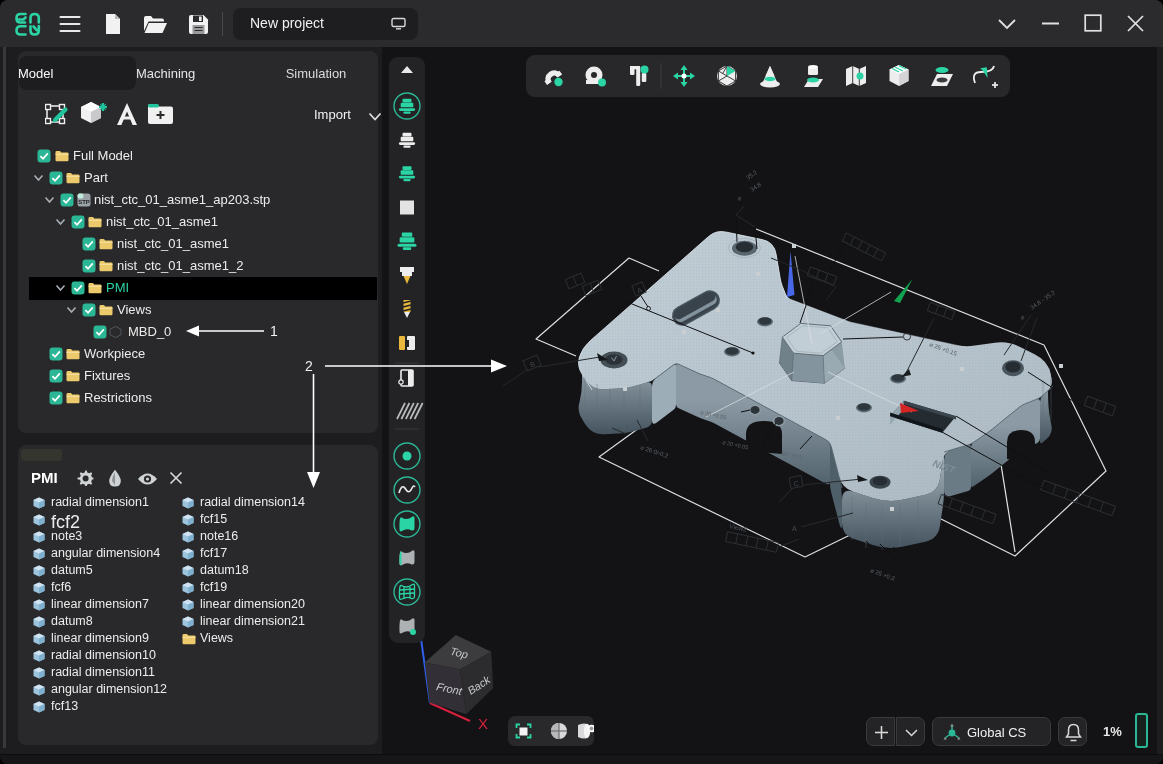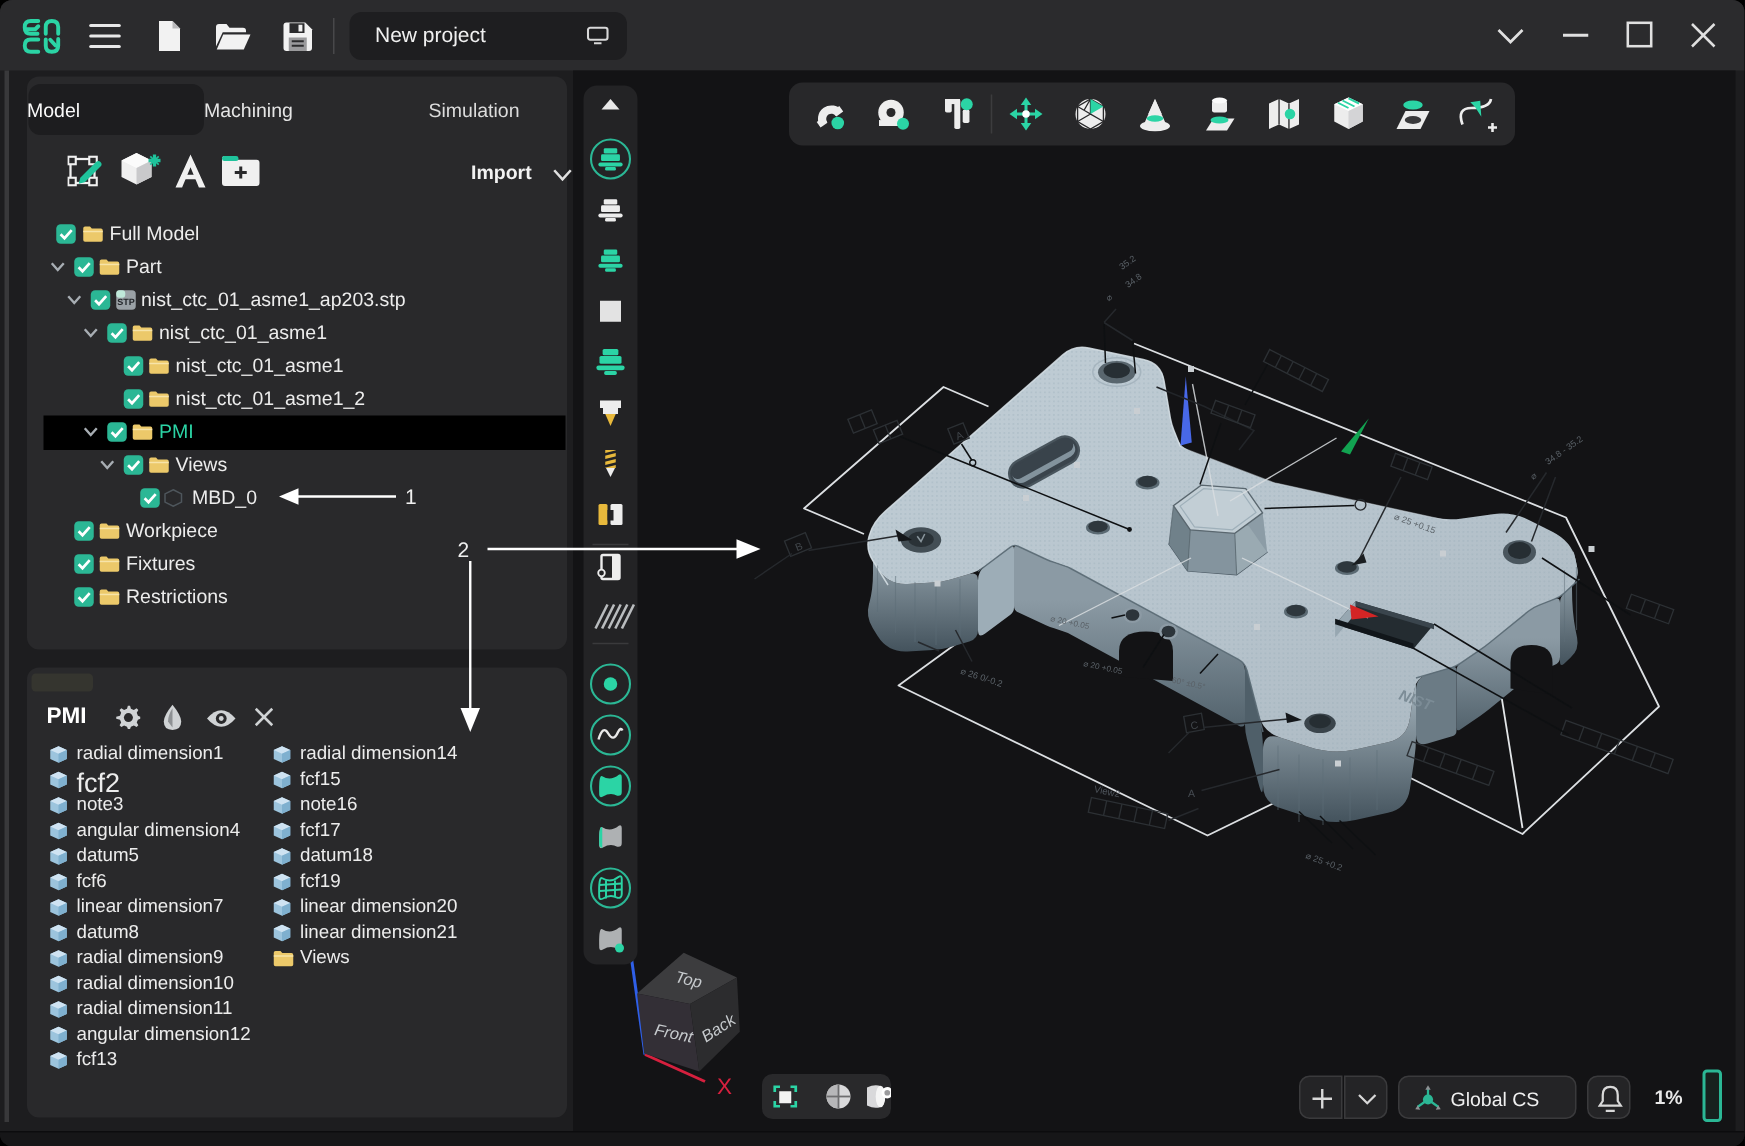--- a/index.html
+++ b/index.html
@@ -98,21 +98,21 @@
  <path d="M8.5 18.5 L17.5 18.5 L16.2 15.5 L9.8 15.5 Z" fill="#f0f0f0"></path>
 </svg>
 <svg class="ico" style="left:129px;top:51px" width="27" height="23" viewBox="0 0 27 23">
  <path d="M1 4 Q1 2 3 2 L9 2 L11 4.5 L24 4.5 Q26 4.5 26 6.5 L26 20 Q26 22 24 22 L3 22 Q1 22 1 20 Z" fill="#f0f0f0"></path>
  <rect x="1" y="2" width="11" height="3.4" rx="1.6" fill="#1fc39c"></rect>
  <g stroke="#29292b" stroke-width="2">
           <line x1="13.5" y1="9" x2="13.5" y2="17"></line>
           <line x1="9.5" y1="13" x2="17.5" y2="13"></line>
         </g>
 </svg>
-<div class="txt" style="left:296px;top:56px;font-weight:bold;color:#f2f2f2">Import</div>
+<div class="txt" style="left:296px;top:56px;font-weight:normal;color:#f2f2f2">Import</div>
 <svg class="ico" style="left:350px;top:61px" width="14" height="9" viewBox="0 0 14 9">
         <path d="M1.5 1.5 L7 7.5 L12.5 1.5" fill="none" stroke="#e0e0e0" stroke-width="1.7"></path>
       </svg>
 <svg class="ico" style="left:19px;top:98px" width="14" height="14" viewBox="0 0 14 14">
         <rect x="0.5" y="0.5" width="13" height="13" rx="3" fill="#2bb795"></rect>
         <path d="M3.4 7.2 L6 9.8 L10.8 4.4" fill="none" stroke="#fff" stroke-width="1.8"></path>
       </svg>
       <svg class="ico" style="left:37px;top:99px" width="14" height="12" viewBox="0 0 14 12">
         <path d="M0.5 2.2 Q0.5 1 1.7 1 L5 1 L6.2 2.4 L12.3 2.4 Q13.5 2.4 13.5 3.6 L13.5 10 Q13.5 11.2 12.3 11.2 L1.7 11.2 Q0.5 11.2 0.5 10 Z" fill="#ecc96a"></path>
         <path d="M0.5 3.8 L13.5 3.8 L13.5 4.8 L0.5 4.8 Z" fill="#f7e4a9"></path>
@@ -312,21 +312,21 @@
         <path d="M6 0.5 L11.5 3 L11.5 9 L6 11.5 L0.5 9 L0.5 3 Z" fill="#9cc4dd"></path>
         <path d="M0.5 3 L6 5.5 L11.5 3 L6 0.5 Z" fill="#cfe3f2"></path>
         <path d="M6 5.5 L11.5 3 L11.5 9 L6 11.5 Z" fill="#7fb0cf"></path>
       </svg>
       <div class="txt" style="left:33px;top:168.5px;font-size:12.5px">datum8</div>
       <svg class="ico" style="left:15px;top:187.5px" width="12" height="12" viewBox="0 0 12 12">
         <path d="M6 0.5 L11.5 3 L11.5 9 L6 11.5 L0.5 9 L0.5 3 Z" fill="#9cc4dd"></path>
         <path d="M0.5 3 L6 5.5 L11.5 3 L6 0.5 Z" fill="#cfe3f2"></path>
         <path d="M6 5.5 L11.5 3 L11.5 9 L6 11.5 Z" fill="#7fb0cf"></path>
       </svg>
-      <div class="txt" style="left:33px;top:185.5px;font-size:12.5px">radial dimension9</div>
+      <div class="txt" style="left:33px;top:185.5px;font-size:12.5px">linear dimension9</div>
       <svg class="ico" style="left:15px;top:204.5px" width="12" height="12" viewBox="0 0 12 12">
         <path d="M6 0.5 L11.5 3 L11.5 9 L6 11.5 L0.5 9 L0.5 3 Z" fill="#9cc4dd"></path>
         <path d="M0.5 3 L6 5.5 L11.5 3 L6 0.5 Z" fill="#cfe3f2"></path>
         <path d="M6 5.5 L11.5 3 L11.5 9 L6 11.5 Z" fill="#7fb0cf"></path>
       </svg>
       <div class="txt" style="left:33px;top:202.5px;font-size:12.5px">radial dimension10</div>
       <svg class="ico" style="left:15px;top:221.5px" width="12" height="12" viewBox="0 0 12 12">
         <path d="M6 0.5 L11.5 3 L11.5 9 L6 11.5 L0.5 9 L0.5 3 Z" fill="#9cc4dd"></path>
         <path d="M0.5 3 L6 5.5 L11.5 3 L6 0.5 Z" fill="#cfe3f2"></path>
         <path d="M6 5.5 L11.5 3 L11.5 9 L6 11.5 Z" fill="#7fb0cf"></path>

